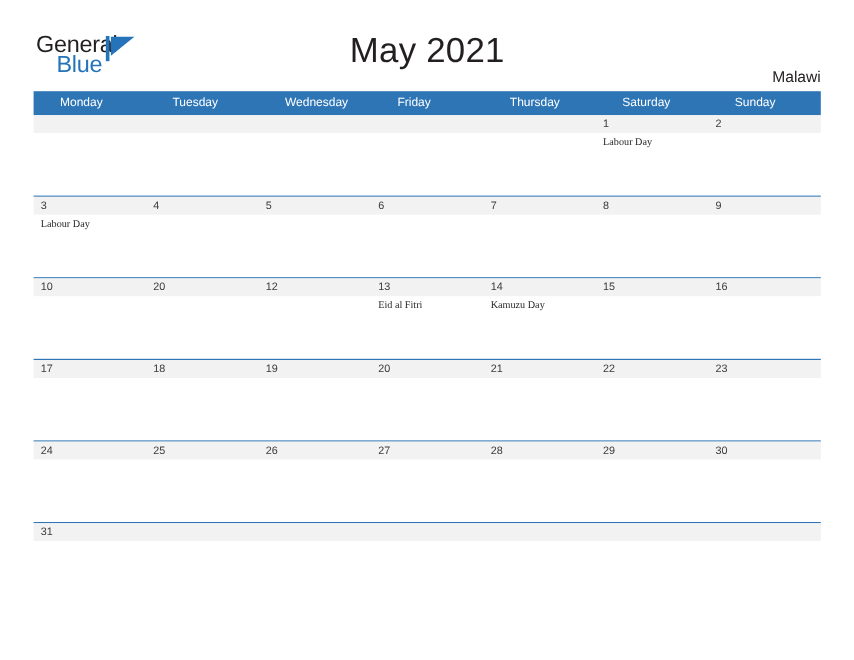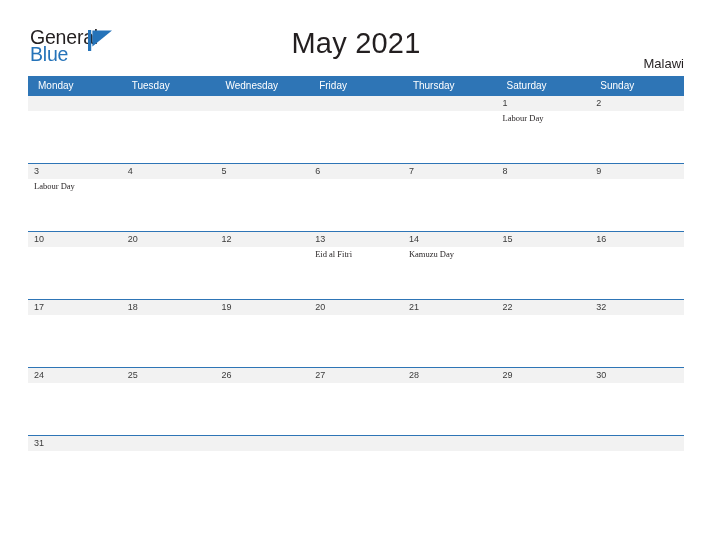--- a/index.html
+++ b/index.html
@@ -41,20 +41,21 @@
     font-size: 19.5px;
     letter-spacing: -0.2px;
     color: #231f20;
     font-family: "Liberation Sans", sans-serif;
   }
   .logo-blue {
     display: block;
     font-size: 19.5px;
     letter-spacing: -0.2px;
     color: #2573b9;
+    margin-left: 17px;
     margin-top: -3px;
     font-family: "Liberation Sans", sans-serif;
   }
   .logo-flag {
     position: absolute;
     left: 58px;
     top: 2px;
     width: 30px;
     height: 30px;
   }
@@ -93,21 +94,21 @@
     width: 656px;
     height: 20px;
     background: #2e75b6;
   }
   .dow-cell {
     flex: 1 1 0;
     height: 20px;
     color: #ffffff;
     font-size: 10px;
     line-height: 20px;
-    padding-left: 10px;
+    padding-left: 22px;
     font-family: "Liberation Sans", sans-serif;
     white-space: nowrap;
     overflow: hidden;
   }
 
   .week {
     width: 656px;
     border-top: 1.4px solid #2e75b6;
   }
   .week:first-of-type {
@@ -251,21 +252,21 @@
           </div>
         </div>
         <div class="week">
           <div class="week-nums">
             <div class="num-cell">17</div>
             <div class="num-cell">18</div>
             <div class="num-cell">19</div>
             <div class="num-cell">20</div>
             <div class="num-cell">21</div>
             <div class="num-cell">22</div>
-            <div class="num-cell">32</div>
+            <div class="num-cell">23</div>
           </div>
           <div class="week-events">
             <div class="event-cell"></div>
             <div class="event-cell"></div>
             <div class="event-cell"></div>
             <div class="event-cell"></div>
             <div class="event-cell"></div>
             <div class="event-cell"></div>
             <div class="event-cell"></div>
           </div>

